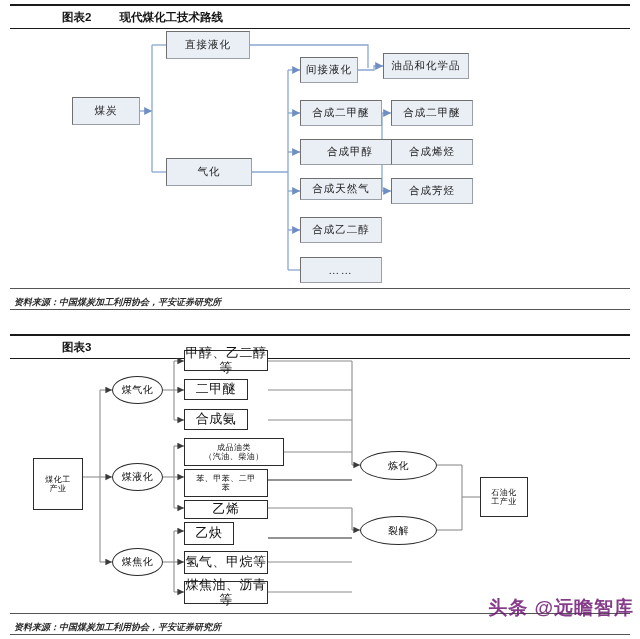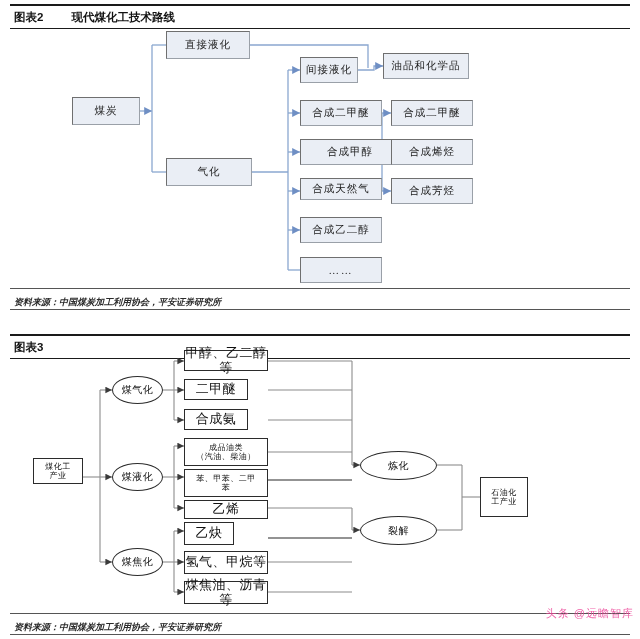--- a/index.html
+++ b/index.html
@@ -18,21 +18,21 @@
   
   .fig-header{
     position:absolute;left:10px;right:10px;top:4px;height:22px;
     border-top:2px solid #1a1a1a;
     border-bottom:1px solid #1a1a1a;
     display:flex;align-items:center;
   }
   .fig-num{
     font-family:"Liberation Sans","DejaVu Sans",sans-serif;
     font-weight:bold;font-size:11.5px;letter-spacing:0px;
-    padding-left:4px;color:#111;
+    padding-left:4px;color:#111;margin-left:48px;
   }
   .fig-title{
     font-family:"Liberation Sans","DejaVu Sans",sans-serif;
     font-weight:bold;font-size:11.5px;margin-left:28px;color:#111;
   }
 
   
   .src-wrap{
     position:absolute;left:10px;right:10px;height:20px;
     border-top:1px solid #555;
@@ -86,22 +86,22 @@
     box-sizing:border-box;
     display:flex;align-items:center;justify-content:center;
     font-size:10px;color:#111;letter-spacing:0.5px;
     font-family:"Liberation Serif","DejaVu Serif",serif;
   }
 
   
   .wm{
     position:absolute;right:6px;bottom:18px;
     font-family:"Liberation Sans","DejaVu Sans",sans-serif;
-    font-weight:normal;font-size:11px;
-    color:#ec4899;opacity:.85;letter-spacing:1px;
+    font-weight:bold;font-size:19px;
+    color:#701a75;opacity:.85;letter-spacing:1px;
     white-space:nowrap;
   }
 </style>
 </head>
 <body>
 
 <div class="fig" id="fig2">
 
   <div class="fig-header">
     <span class="fig-num">图表2</span>
@@ -239,32 +239,32 @@
 
       <g stroke="#8c8c8c" stroke-width="1.1" fill="none">
 
         <path d="M437,135 L462,135"></path>
         <path d="M437,200 L462,200"></path>
         <path d="M462,135 L462,200"></path>
         <path d="M462,167 L480,167"></path>
       </g>
     </svg>
 
-    <div class="b2 tall" style="left:33px;top:128px;width:50px;height:26px;white-space:pre-line;font-family:Liberation Mono, monospace;">煤化工
+    <div class="b2 tall" style="left:33px;top:128px;width:50px;height:52px;white-space:pre-line;font-family:Liberation Mono, monospace;">煤化工
 产业</div>
 
     <div class="ell" style="left:112px;top:46px;width:51px;height:28px;">煤气化</div>
     <div class="ell" style="left:112px;top:133px;width:51px;height:28px;">煤液化</div>
     <div class="ell" style="left:112px;top:218px;width:51px;height:28px;">煤焦化</div>
 
     <div class="b2" style="left:184px;top:20px;width:84px;height:21px;">甲醇、乙二醇等</div>
     <div class="b2" style="left:184px;top:49px;width:64px;height:21px;">二甲醚</div>
     <div class="b2" style="left:184px;top:79px;width:64px;height:21px;">合成氨</div>
 
-    <div class="b2 tall" style="left:184px;top:108px;width:84px;height:28px;white-space:pre-line;">成品油类
+    <div class="b2 tall" style="left:184px;top:108px;width:100px;height:28px;white-space:pre-line;">成品油类
 （汽油、柴油）</div>
     <div class="b2 tall" style="left:184px;top:139px;width:84px;height:28px;white-space:pre-line;">苯、甲苯、二甲
 苯</div>
     <div class="b2" style="left:184px;top:170px;width:84px;height:19px;">乙烯</div>
 
     <div class="b2" style="left:184px;top:192px;width:50px;height:23px;">乙炔</div>
     <div class="b2" style="left:184px;top:221px;width:84px;height:23px;">氢气、甲烷等</div>
     <div class="b2" style="left:184px;top:251px;width:84px;height:23px;">煤焦油、沥青等</div>
 
     <div class="ell" style="left:360px;top:121px;width:77px;height:29px;">炼化</div>

